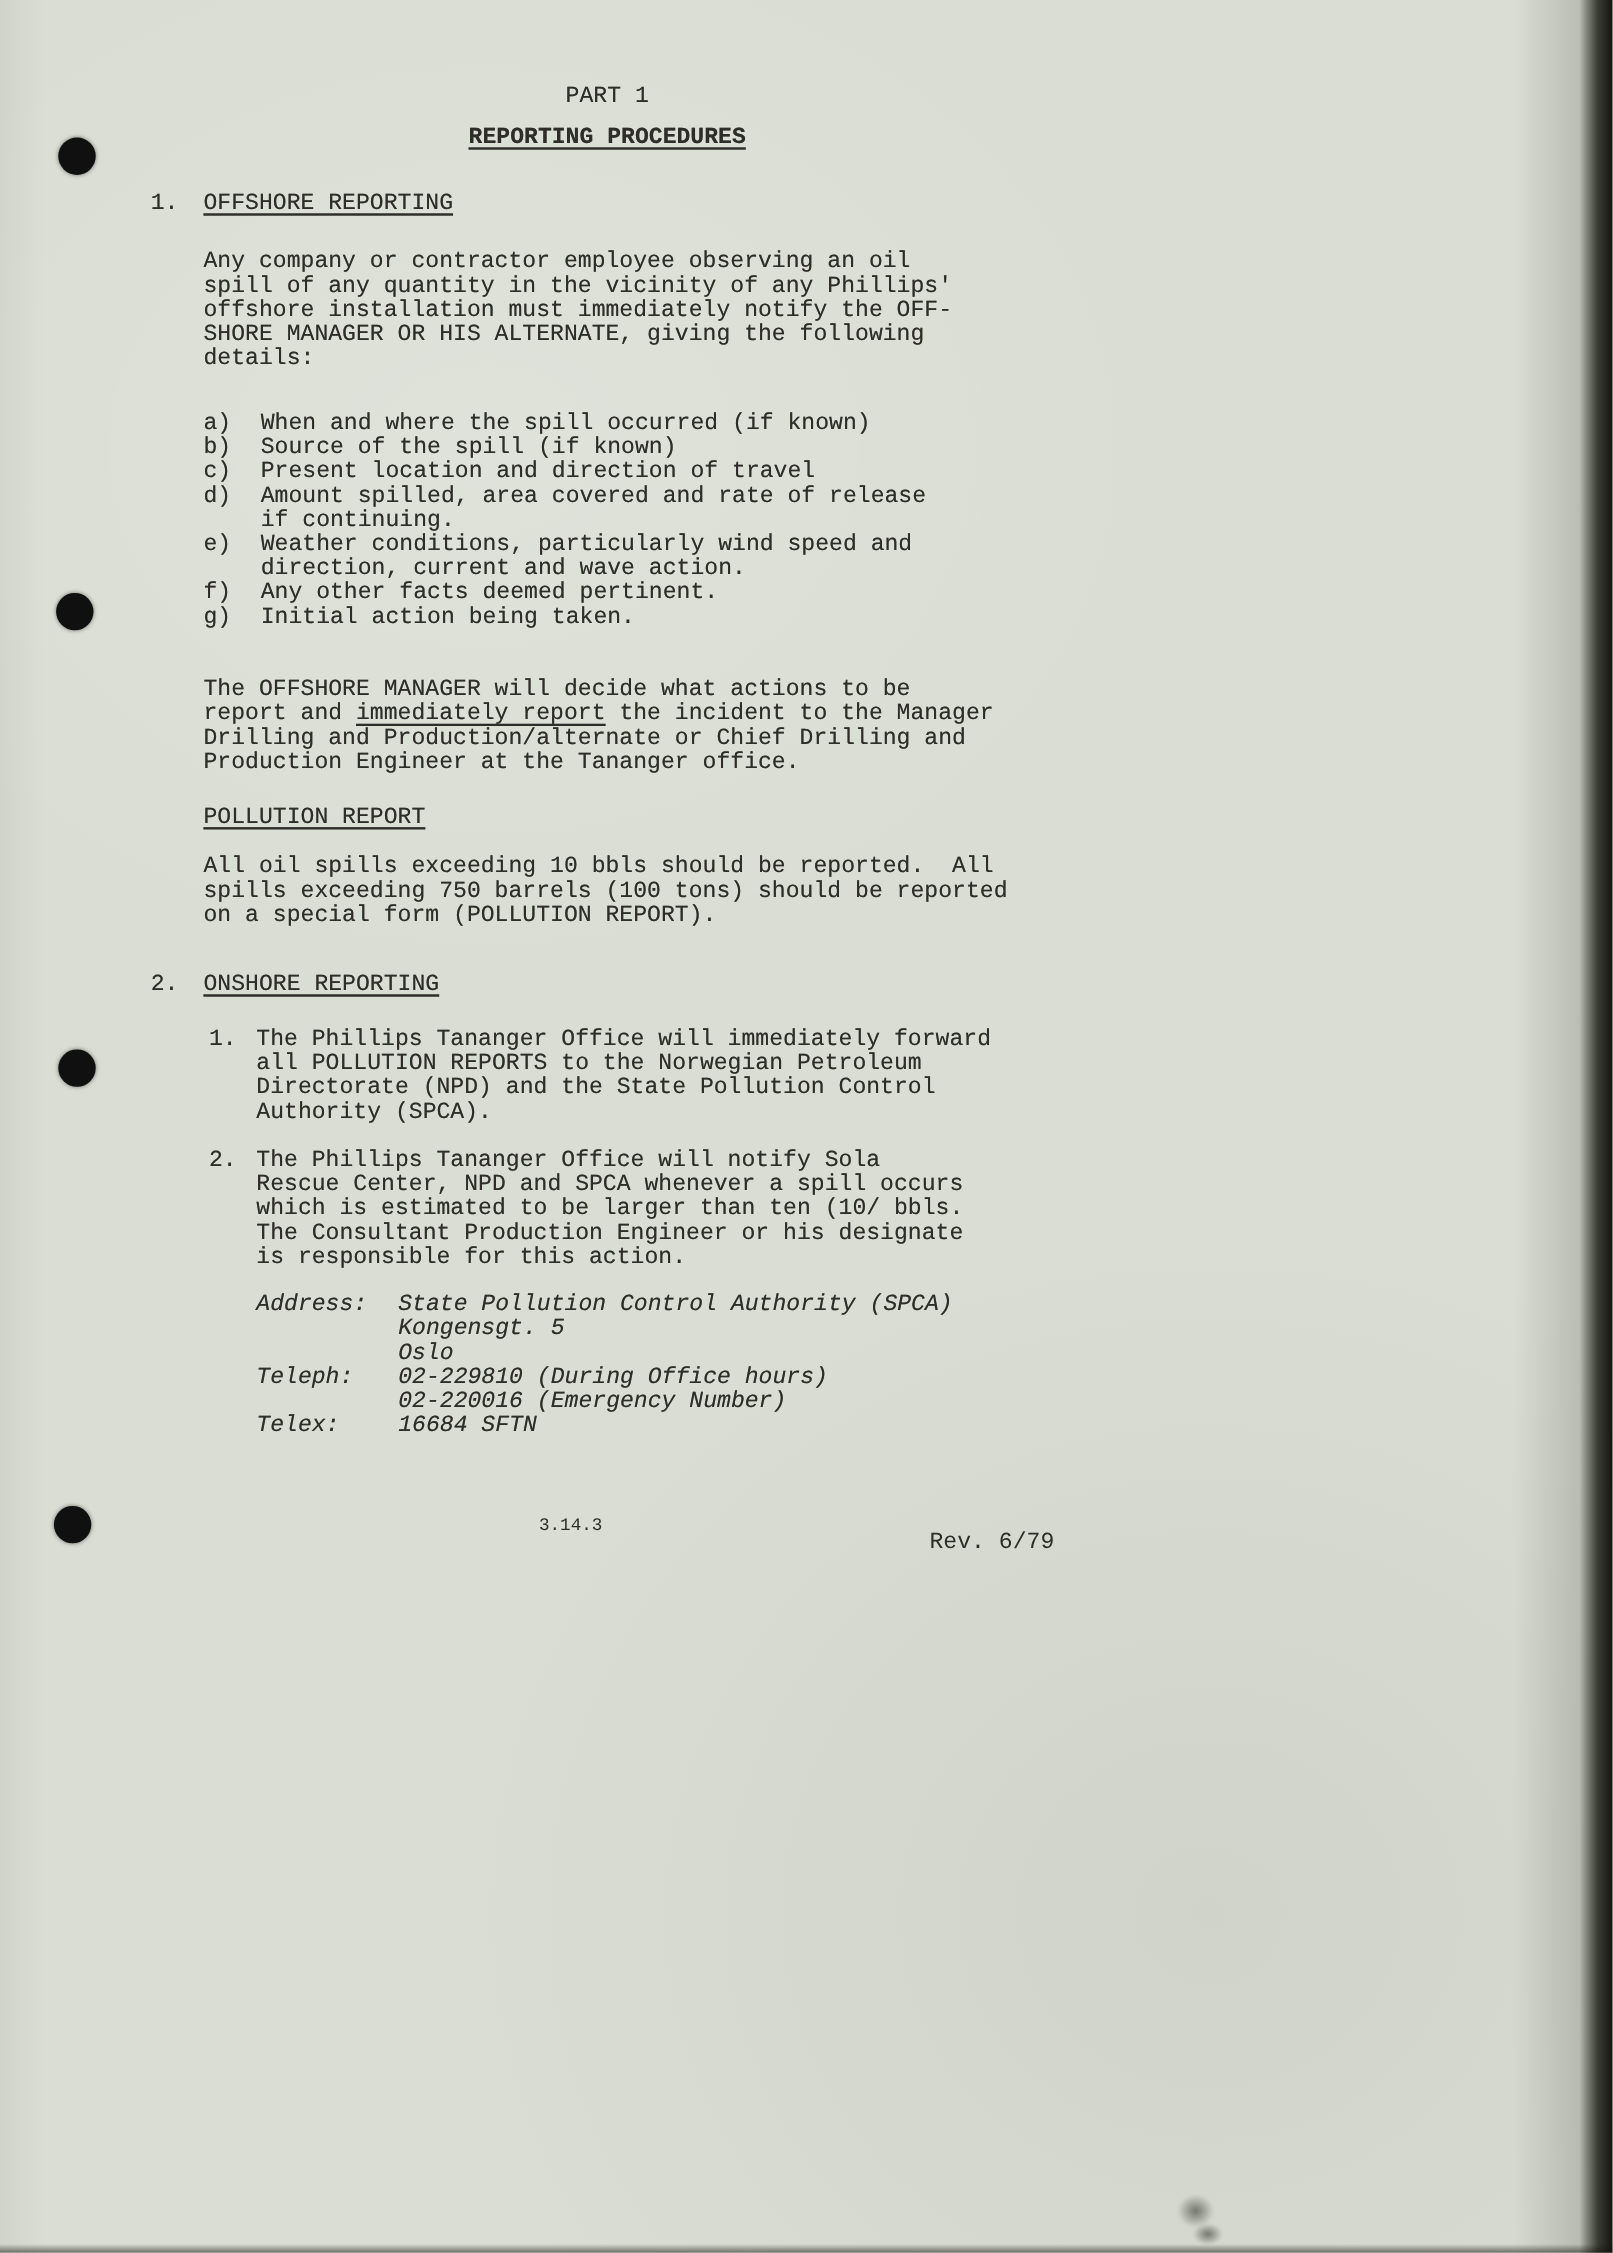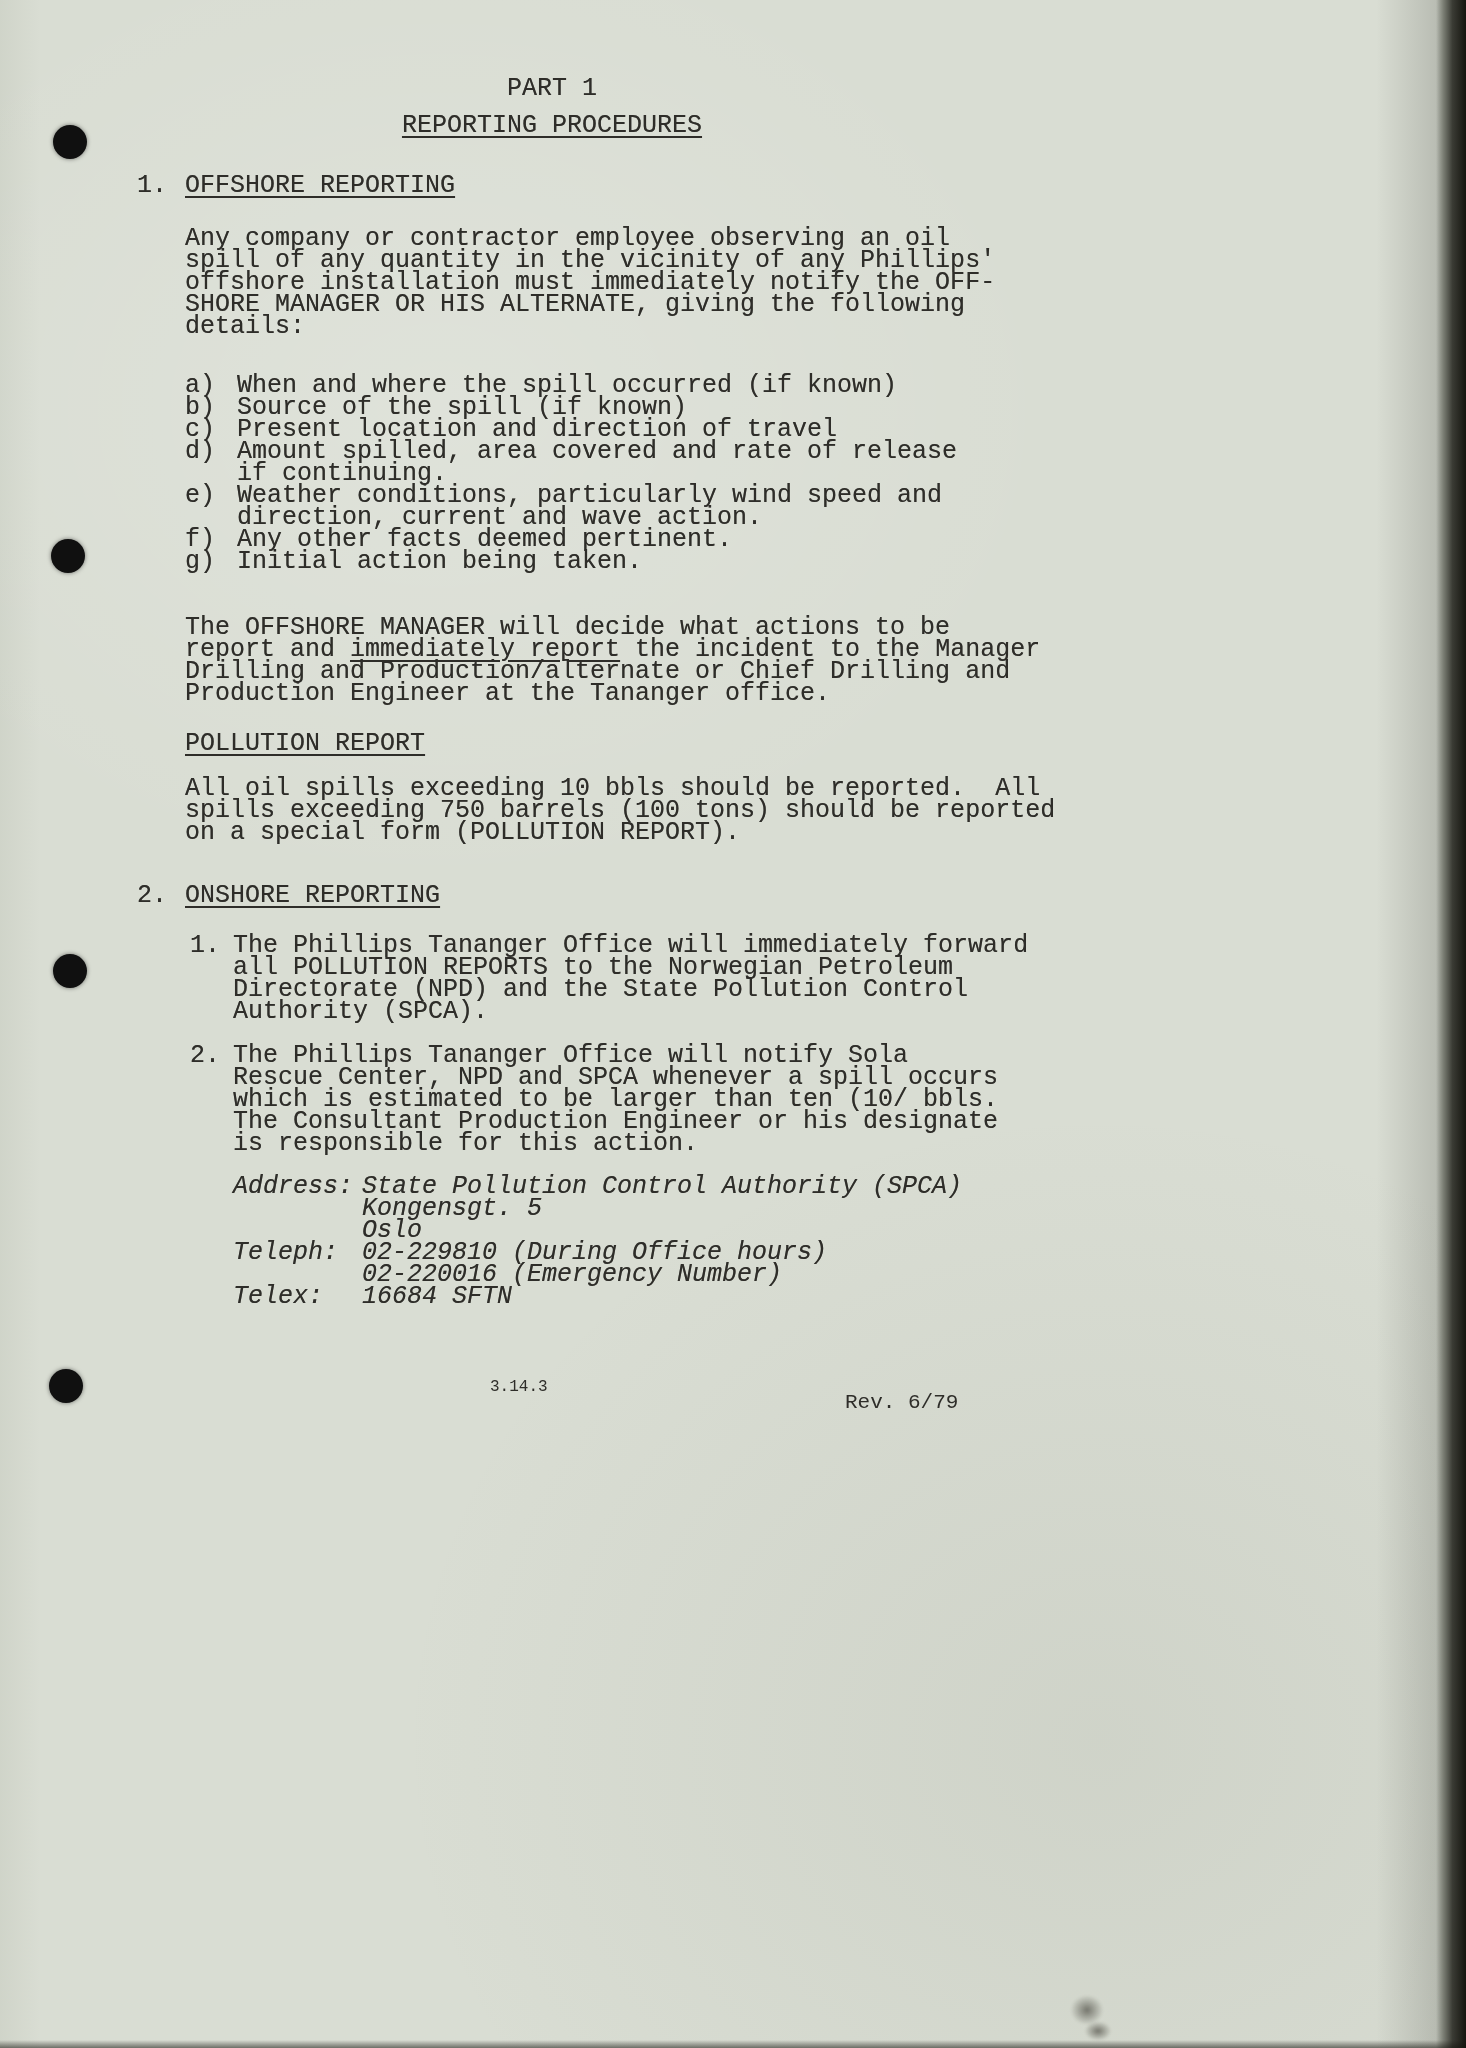--- a/index.html
+++ b/index.html
@@ -29,28 +29,28 @@
     position:absolute;width:34px;height:34px;border-radius:50%;
     background:#101010;box-shadow:0 0 4px rgba(0,0,0,0.5);
   }
   .smudge{
     position:absolute;width:44px;height:40px;border-radius:50%;
     background:radial-gradient(closest-side, rgba(40,38,30,0.55), rgba(40,38,30,0) 75%);
     filter:blur(1px);
   }
   .content{
     position:absolute;left:137px;top:78px;width:830px;
-    font-size:25px;line-height:22px;
+    font-size:21px;line-height:22px;
     text-shadow:0 0 0.5px rgba(46,45,41,0.55);
   }
   .line{display:block;white-space:pre;}
   .line span{white-space:pre;}
   .center{text-align:center;}
   .u{text-decoration:underline;text-underline-offset:4px;}
-  .doc-title{margin-top:15px;}
+  .doc-title{margin-top:15px;font-weight:bold;}
   .sec-head{display:flex;margin-top:38px;}
   .sec-num{width:48px;flex:none;}
   .para{margin-left:48px;}
   .para-intro{margin-top:31px;}
   .details{margin-top:37px;margin-left:48px;}
   .detail-row{display:flex;}
   .detail-letter{width:52px;flex:none;}
   .detail-text{display:flex;flex-direction:column;}
   .para-decision{margin-top:44px;}
   .pollution-title{margin-top:28px;margin-left:48px;}

